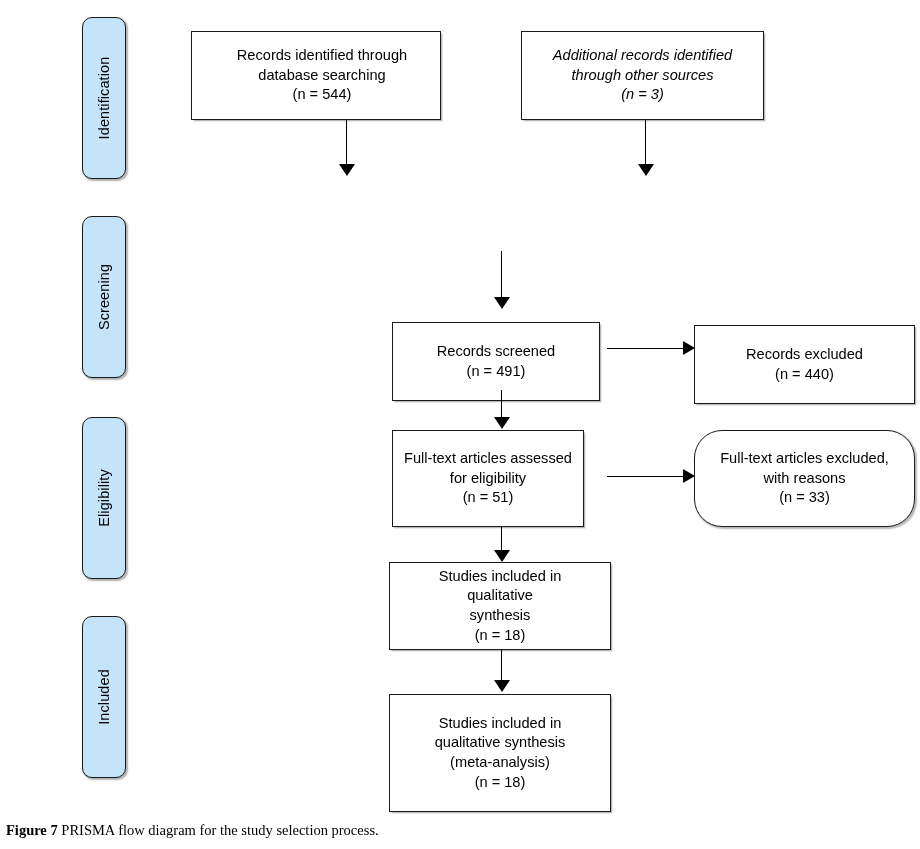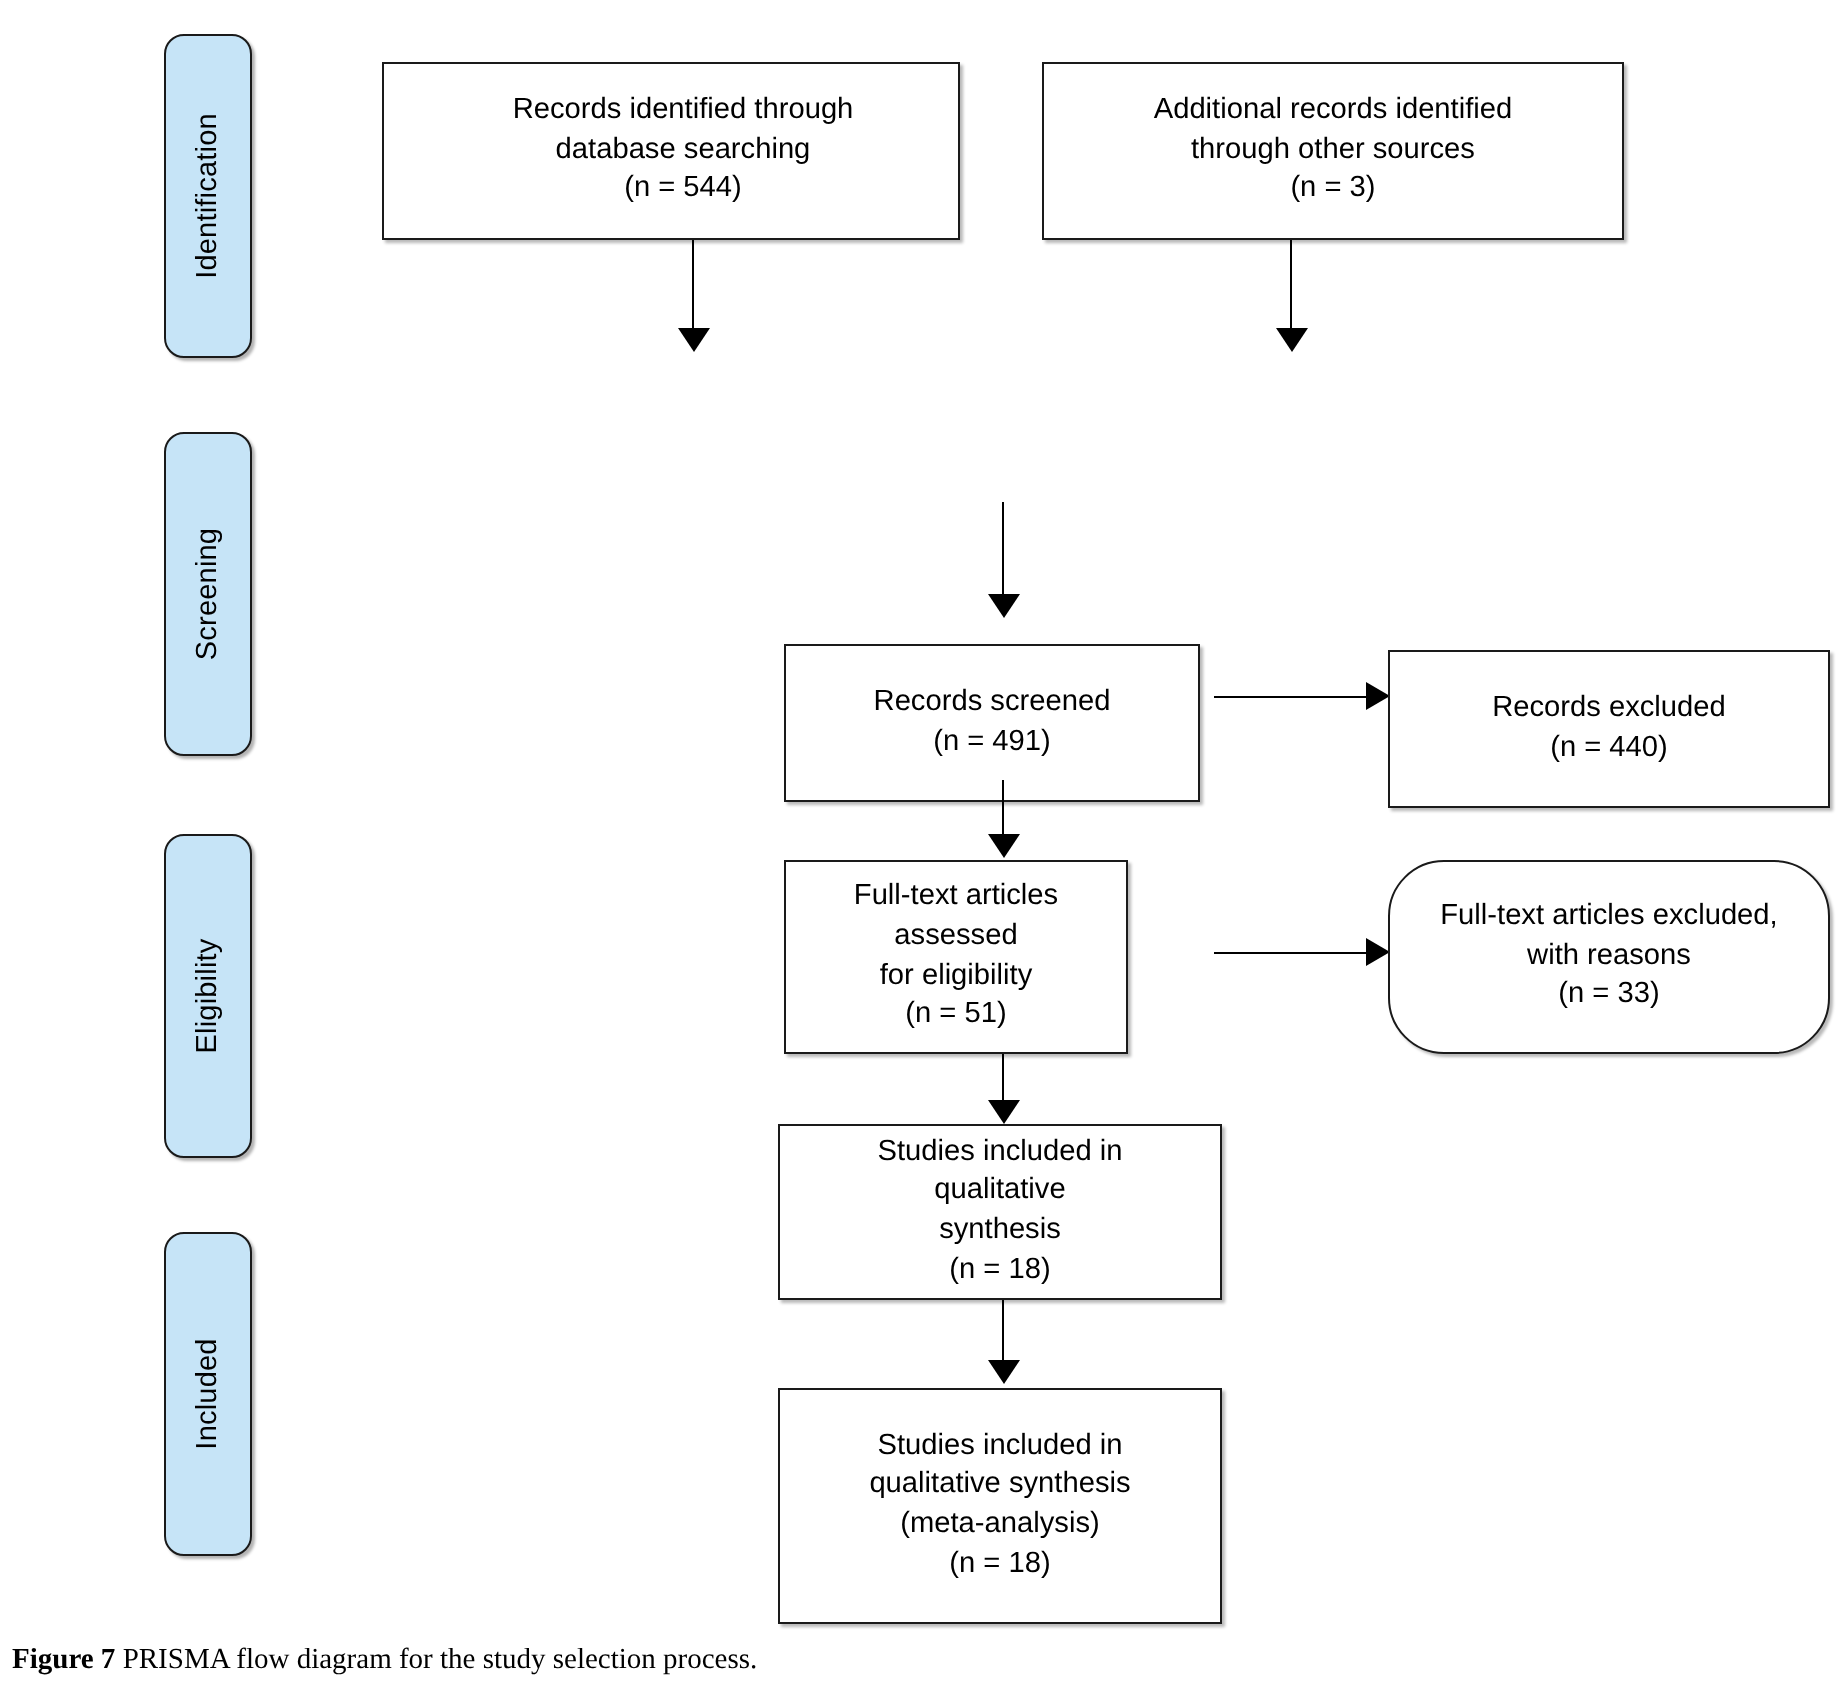--- a/index.html
+++ b/index.html
@@ -119,27 +119,27 @@
   </div>
 
   <div class="stage-bar" style="left:82px; top:417px; width:44px; height:162px;">
     <span class="stage-label">Eligibility</span>
   </div>
 
   <div class="stage-bar" style="left:82px; top:616px; width:44px; height:162px;">
     <span class="stage-label">Included</span>
   </div>
 
-  <div class="flow-box" style="left:191px; top:31px; width:289px; height:89px;padding-left:12px;">
+  <div class="flow-box" style="left:191px; top:31px; width:250px; height:89px;padding-left:12px;">
     <span class="box-text">Records identified through
 database searching
 (n = 544)</span>
   </div>
 
-  <div class="flow-box" style="left:521px; top:31px; width:291px; height:89px;">
+  <div class="flow-box" style="left:521px; top:31px; width:243px; height:89px;font-style:italic;">
     <span class="box-text">Additional records identified
 through other sources
 (n = 3)</span>
   </div>
 
   <div class="conn-v" style="left:346px; top:120px; height:47px;"></div>
   <div class="arrow-down" style="left:339px; top:164px;"></div>
 
   <div class="conn-v" style="left:645px; top:120px; height:47px;"></div>
   <div class="arrow-down" style="left:638px; top:164px;"></div>
@@ -157,21 +157,21 @@
   <div class="arrow-right" style="left:683px; top:341px;"></div>
 
   <div class="flow-box" style="left:694px; top:307px; width:221px; height:79px;margin-top:18px;">
     <span class="box-text">Records excluded
 (n = 440)</span>
   </div>
 
   <div class="conn-v" style="left:501px; top:390px; height:30px;"></div>
   <div class="arrow-down" style="left:494px; top:417px;"></div>
 
-  <div class="flow-box" style="left:392px; top:430px; width:172px; height:97px;">
+  <div class="flow-box" style="left:392px; top:430px; width:192px; height:97px;">
     <span class="box-text">Full-text articles assessed
 for eligibility
 (n = 51)</span>
   </div>
 
   <div class="conn-h" style="left:607px; top:476px; width:78px;"></div>
   <div class="arrow-right" style="left:683px; top:469px;"></div>
 
   <div class="flow-box" style="left:694px; top:430px; width:221px; height:97px;border-radius:28px;">
     <span class="box-text">Full-text articles excluded,

